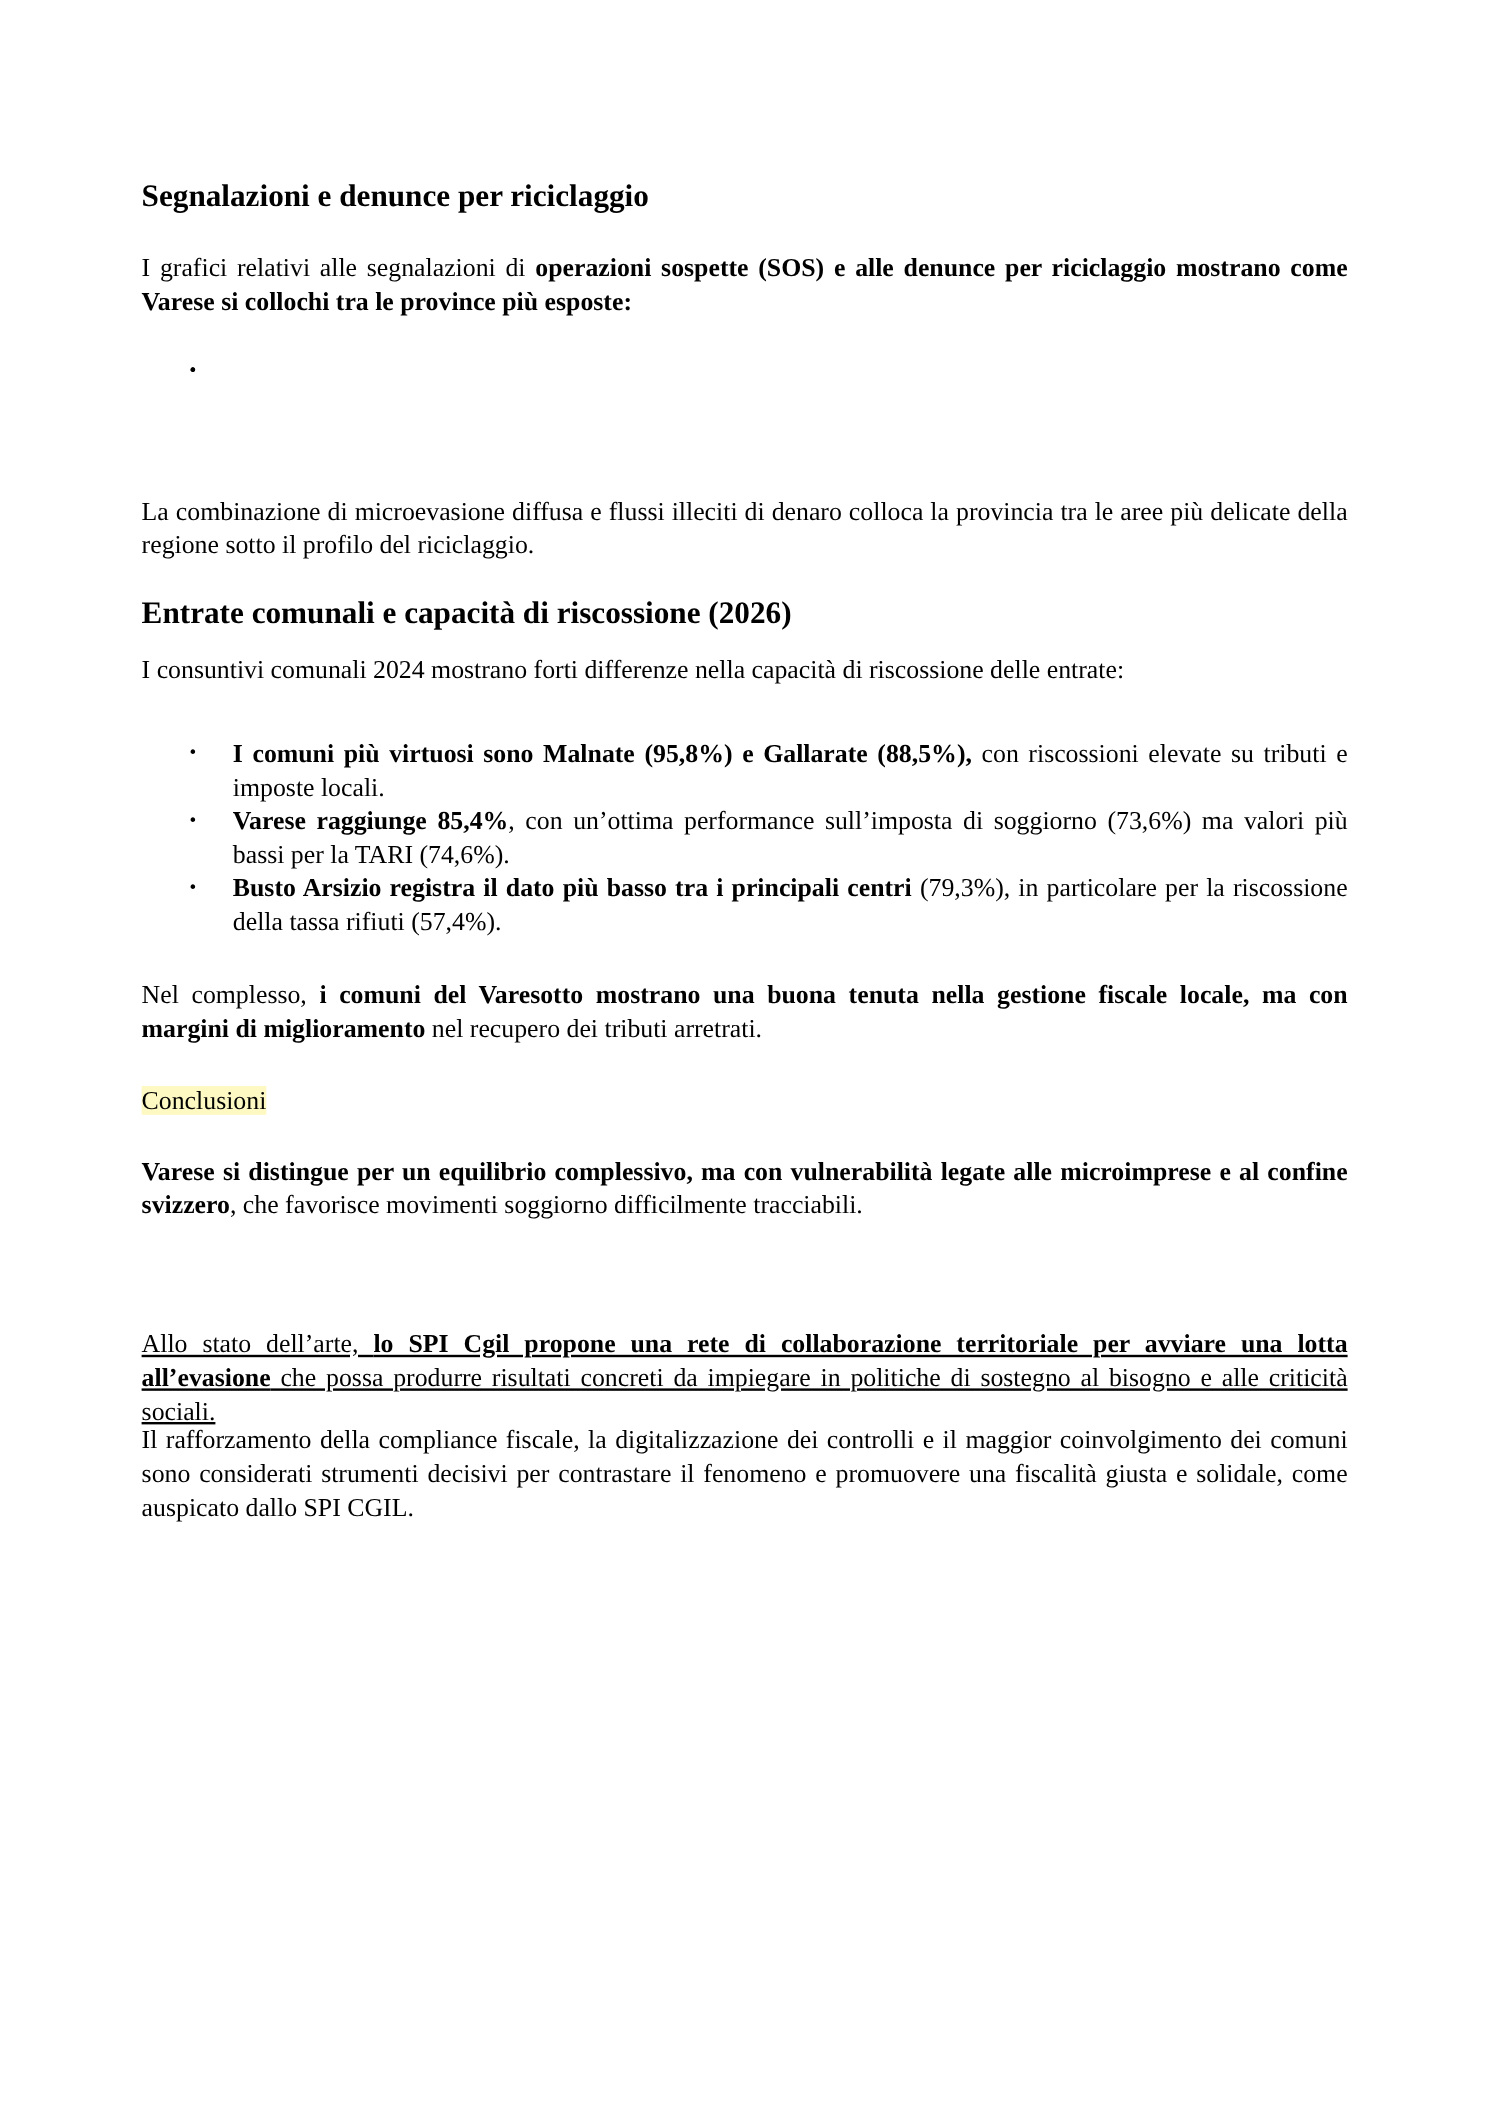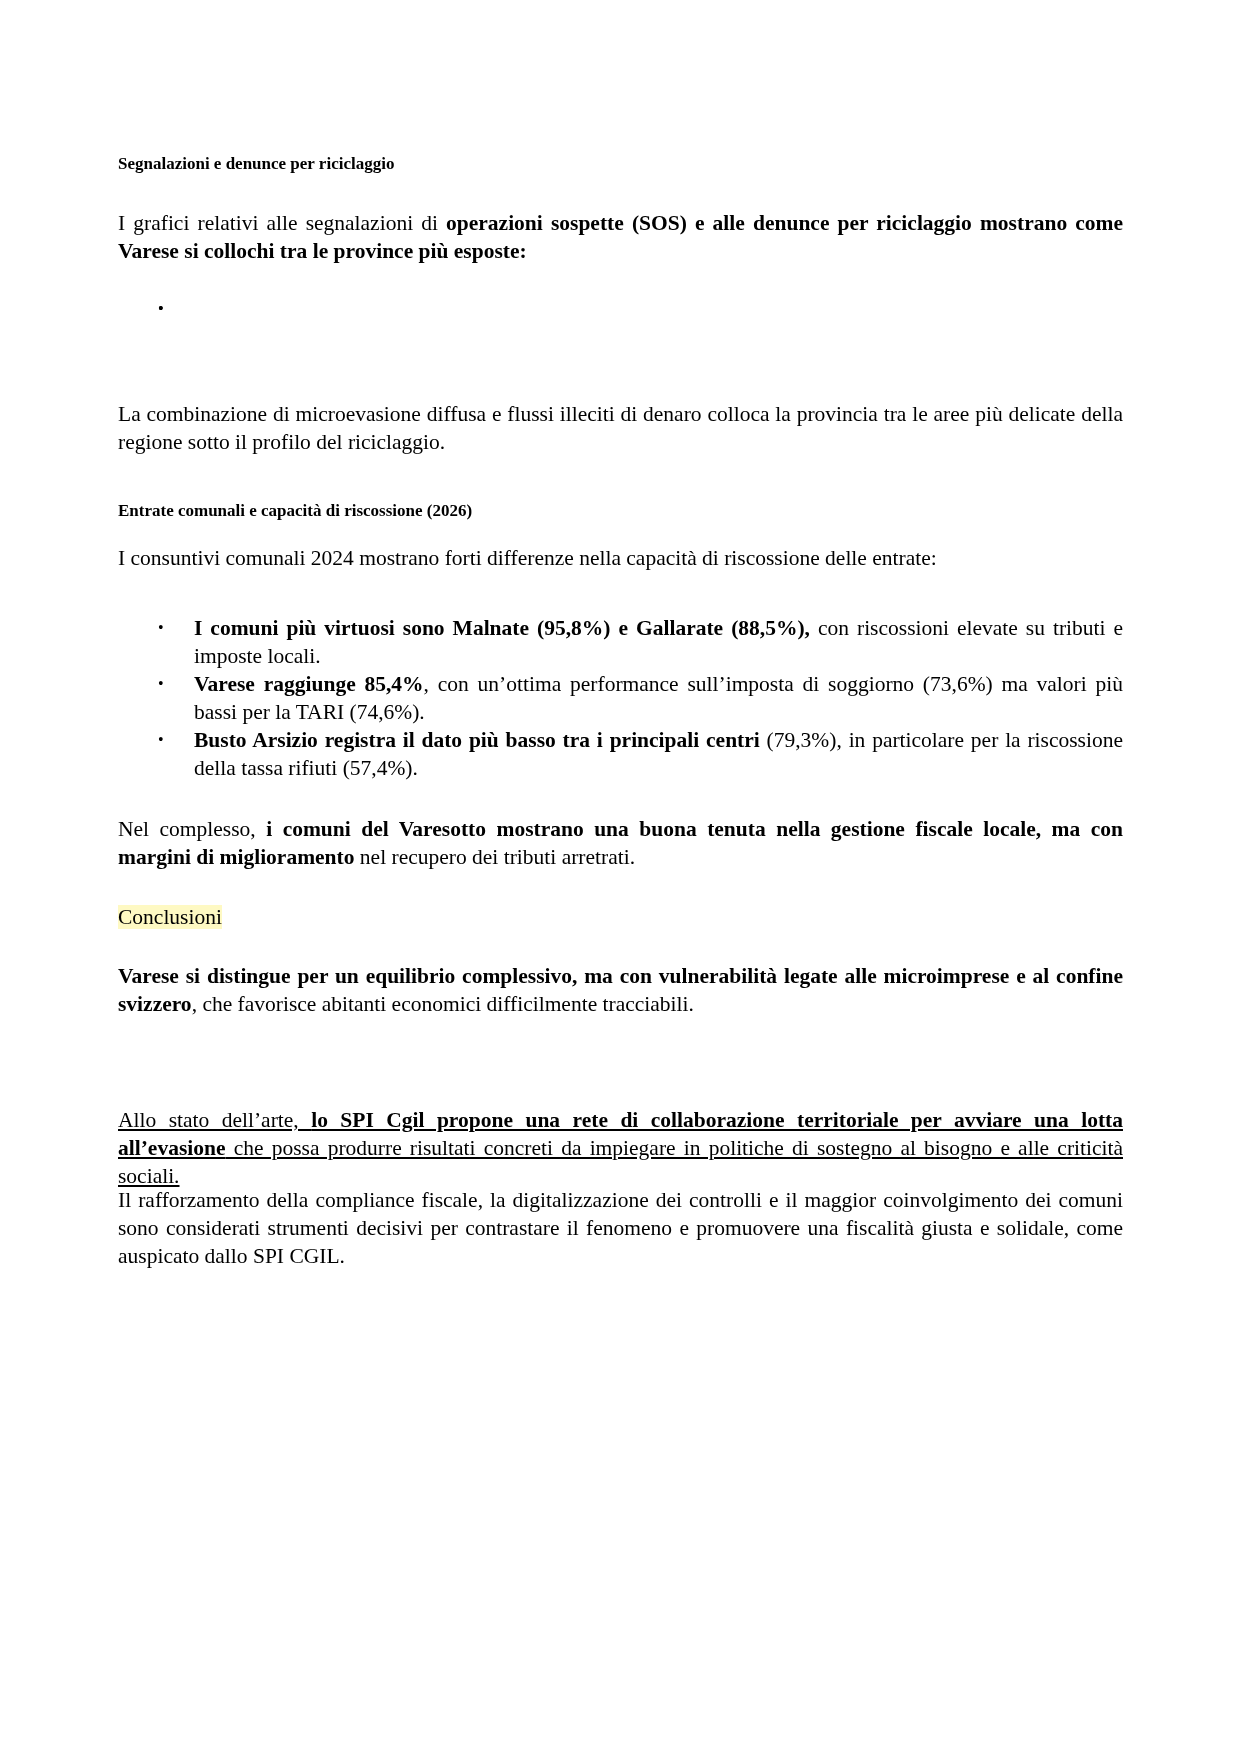--- a/index.html
+++ b/index.html
@@ -17,21 +17,21 @@
     }
     .page {
       position: absolute;
       left: 118px;
       top: 0;
       width: 1005px;
     }
     h2 {
       font-family: "Liberation Serif", "DejaVu Serif", serif;
       font-weight: bold;
-      font-size: 17px;
+      font-size: 26px;
       line-height: 30px;
       margin: 0;
       position: absolute;
       left: 0;
       white-space: nowrap;
     }
     p {
       font-size: 21.5px;
       line-height: 28px;
       margin: 0;
@@ -76,35 +76,35 @@
 
   <h2 style="top:149px;">Segnalazioni e denunce per riciclaggio</h2>
 
   <p style="top:209px;"><span>I grafici relativi alle segnalazioni di </span><b>operazioni sospette (SOS) e alle denunce per riciclaggio mostrano come Varese si collochi tra le province più esposte:</b></p>
 
   <ul style="top:295px;">
     <li><span class="bullet">•</span></li>
     <li><span class="bullet">•</span></li>
   </ul>
 
-  <p style="top:400px;">La combinazione di microevasione diffusa e flussi illeciti di denaro colloca la provincia tra le aree più delicate della regione sotto il profilo del riciclaggio.</p>
+  <p style="top:412px;">La combinazione di microevasione diffusa e flussi illeciti di denaro colloca la provincia tra le aree più delicate della regione sotto il profilo del riciclaggio.</p>
 
   <h2 style="top:496px;">Entrate comunali e capacità di riscossione (2026)</h2>
 
   <p class="left" style="top:544px;">I consuntivi comunali 2024 mostrano forti differenze nella capacità di riscossione delle entrate:</p>
 
   <ul style="top:614px;">
     <li><span class="bullet">•</span><b>I comuni più virtuosi sono Malnate (95,8%) e Gallarate (88,5%),</b><span> con riscossioni elevate su tributi e imposte locali.</span></li>
     <li><span class="bullet">•</span><b>Varese raggiunge 85,4%</b><span>, con un’ottima performance sull’imposta di soggiorno (73,6%) ma valori più bassi per la TARI (74,6%).</span></li>
     <li><span class="bullet">•</span><b>Busto Arsizio registra il dato più basso tra i principali centri</b><span> (79,3%), in particolare per la riscossione della tassa rifiuti (57,4%).</span></li>
   </ul>
 
   <p style="top:815px;"><span>Nel complesso, </span><b>i comuni del Varesotto mostrano una buona tenuta nella gestione fiscale locale, ma con margini di miglioramento</b><span> nel recupero dei tributi arretrati.</span></p>
 
   <p class="left" style="top:903px;"><span class="highlight" style="background: #fef9c3;">Conclusioni</span></p>
 
-  <p style="top:962px;"><b>Varese si distingue per un equilibrio complessivo, ma con vulnerabilità legate alle microimprese e al confine svizzero</b><span>, che favorisce abitanti economici difficilmente tracciabili.</span></p>
+  <p style="top:962px;"><b>Varese si distingue per un equilibrio complessivo, ma con vulnerabilità legate alle microimprese e al confine svizzero</b><span>, che favorisce movimenti soggiorno difficilmente tracciabili.</span></p>
 
   <p style="top:1106px;text-decoration:underline;"><span>Allo stato dell’arte, </span><b>lo SPI Cgil propone una rete di collaborazione territoriale per avviare una lotta all’evasione</b><span> che possa produrre risultati concreti da impiegare in politiche di sostegno al bisogno e alle criticità sociali.</span></p>
 
   <p style="top:1162px;margin-top:24px;">Il rafforzamento della compliance fiscale, la digitalizzazione dei controlli e il maggior coinvolgimento dei comuni sono considerati strumenti decisivi per contrastare il fenomeno e promuovere una fiscalità giusta e solidale, come auspicato dallo SPI CGIL.</p>
 
 </div>
 
 </body></html>

